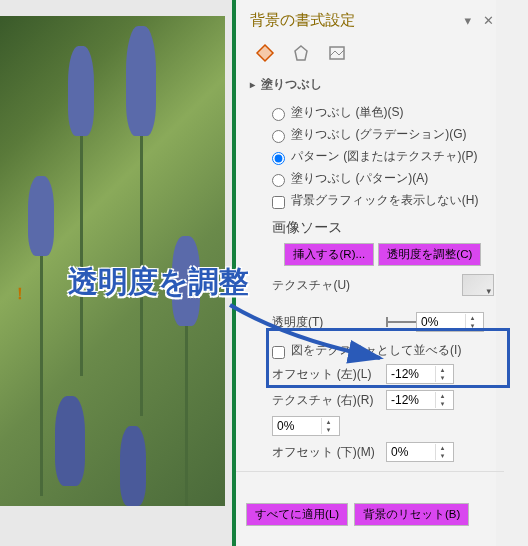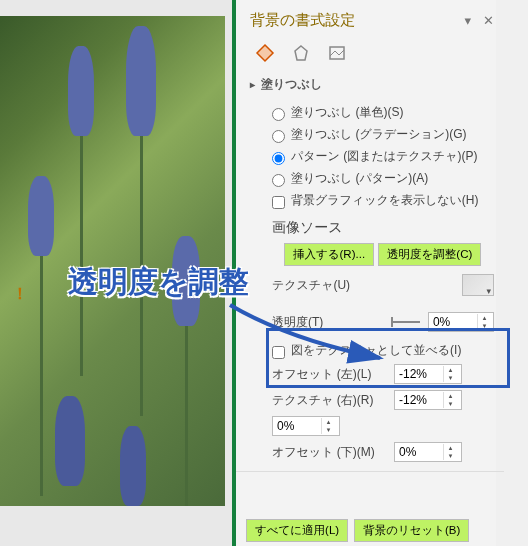--- a/index.html
+++ b/index.html
@@ -16,35 +16,35 @@
   .tab-icons { display: flex; gap: 10px; margin: 6px 0 10px 2px; align-items: center; }
   .tab-icon { width: 26px; height: 26px; border: 1px solid transparent; display: flex; align-items: center; justify-content: center; }
   .tab-icon.active svg path, .tab-icon.active svg polygon { stroke: #d35400; fill: #f5c9a8; }
   .section-head { display: flex; align-items: center; gap: 6px; color: #595959; font-weight: bold; margin-bottom: 6px; font-size: 12px; }
   .section-head .tri { color: #595959; font-size: 10px; }
   .radio-list, .check-list { margin-left: 22px; }
   .radio-item, .check-item { display: flex; align-items: flex-end; gap: 6px; height: 22px; font-size: 12px; }
   .radio-item input, .check-item input { margin: 0; }
   .subhead { margin: 10px 0 6px 22px; font-size: 14px; color: #444; }
   .btn-row { display: flex; gap: 4px; margin-left: 34px; margin-bottom: 8px; }
-  .btn { background: #bef264; border: 1px solid #bbb; padding: 3px 8px; font-size: 11.5px; cursor: pointer; }
+  .btn { background: #d946ef; border: 1px solid #bbb; padding: 3px 8px; font-size: 11.5px; cursor: pointer; }
   .tex-row { display: flex; align-items: center; margin-left: 22px; gap: 6px; margin-bottom: 13px; }
   .tex-btn { width: 32px; height: 22px; border: 1px solid #bbb; background: linear-gradient(135deg,#ddd,#eee); margin-left: auto; position: relative; }
   .tex-btn::after { content: "▾"; position: absolute; right: 2px; bottom: -1px; font-size: 9px; color: #555; }
-  .field-row { display: flex; align-items: center; margin-left: 22px; height: 26px; gap: 8px; font-size: 12px; }
+  .field-row { display: flex; align-items: center; margin-left: 22px; height: 26px; font-size: 12px; }
   .field-row .label { width: 114px; }
   .spinner { display: flex; align-items: center; border: 1px solid #bbb; background: #fff; width: 68px; height: 20px; }
   .spinner input { border: 0; width: 48px; padding: 0 4px; font-size: 12px; outline: none; }
   .spinner .arrows { display: flex; flex-direction: column; width: 14px; font-size: 7px; line-height: 8px; color: #555; text-align: center; border-left: 1px solid #ddd; }
   .slider-track { width: 30px; height: 2px; background: #888; position: relative; }
   .slider-track::before { content:""; position:absolute; left:0; top:-4px; width:2px; height:10px; background:#888; }
   .highlight-box { position: absolute; border: 3px solid #2a5ab8; pointer-events: none; }
   .annotation { position: absolute; left: 68px; top: 262px; font-size: 30px; font-weight: bold; color: #2a5ab8; text-shadow: -1.5px -1.5px 0 #fff, 1.5px -1.5px 0 #fff, -1.5px 1.5px 0 #fff, 1.5px 1.5px 0 #fff; white-space: nowrap; pointer-events: none; font-family: Liberation Mono, monospace; }
   .arrow-svg { position: absolute; left: 220px; top: 300px; pointer-events: none; }
-  .bottom-row { position: absolute; bottom: 4px; left: 10px; display: flex; gap: 6px; }
+  .bottom-row { position: absolute; bottom: 20px; left: 10px; display: flex; gap: 6px; }
   .hr { border-top: 1px solid #ddd; margin: 6px -10px 6px -14px; }
   .excl { position: absolute; left: 12px; top: 284px; color: #c07000; font-size: 16px; font-weight: bold; }
 </style>
 </head>
 <body>
 
 <div class="canvas-area">
   <div class="slide-image">
     <div class="stem" style="left:80px; top:60px; height:300px;"></div>
     <div class="flower" style="left:68px; top:30px; width:26px; height:90px;"></div>

